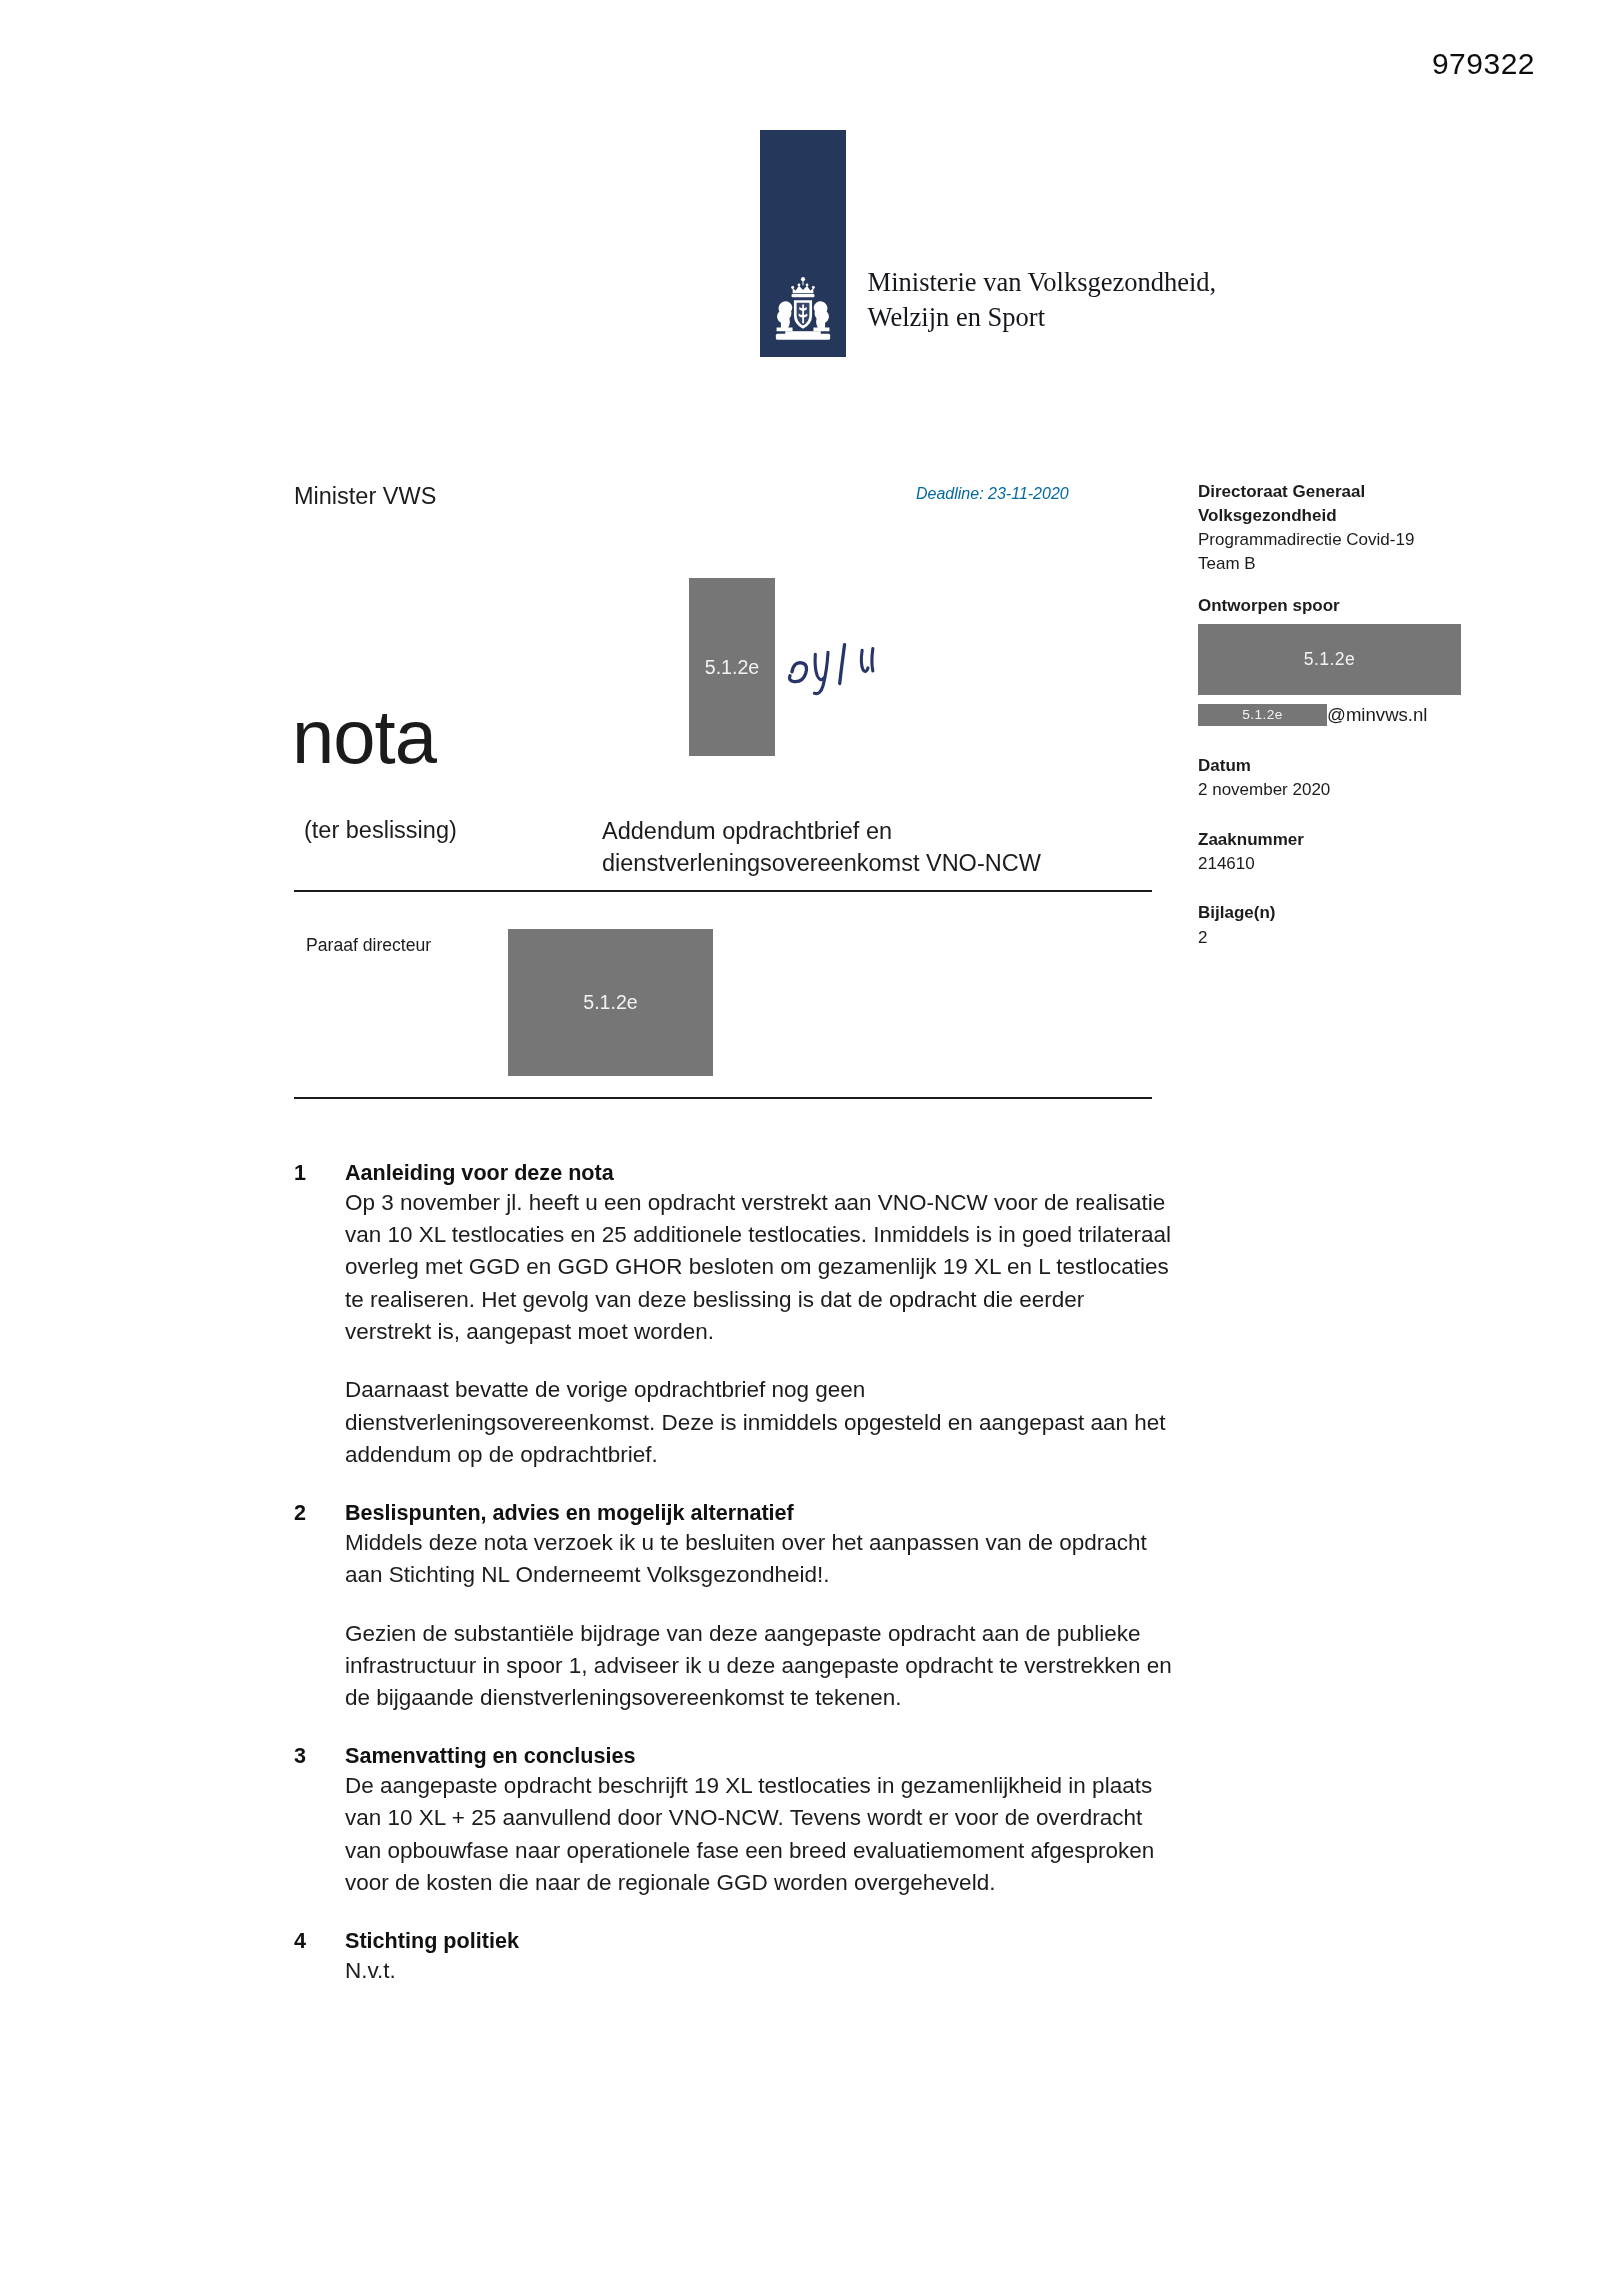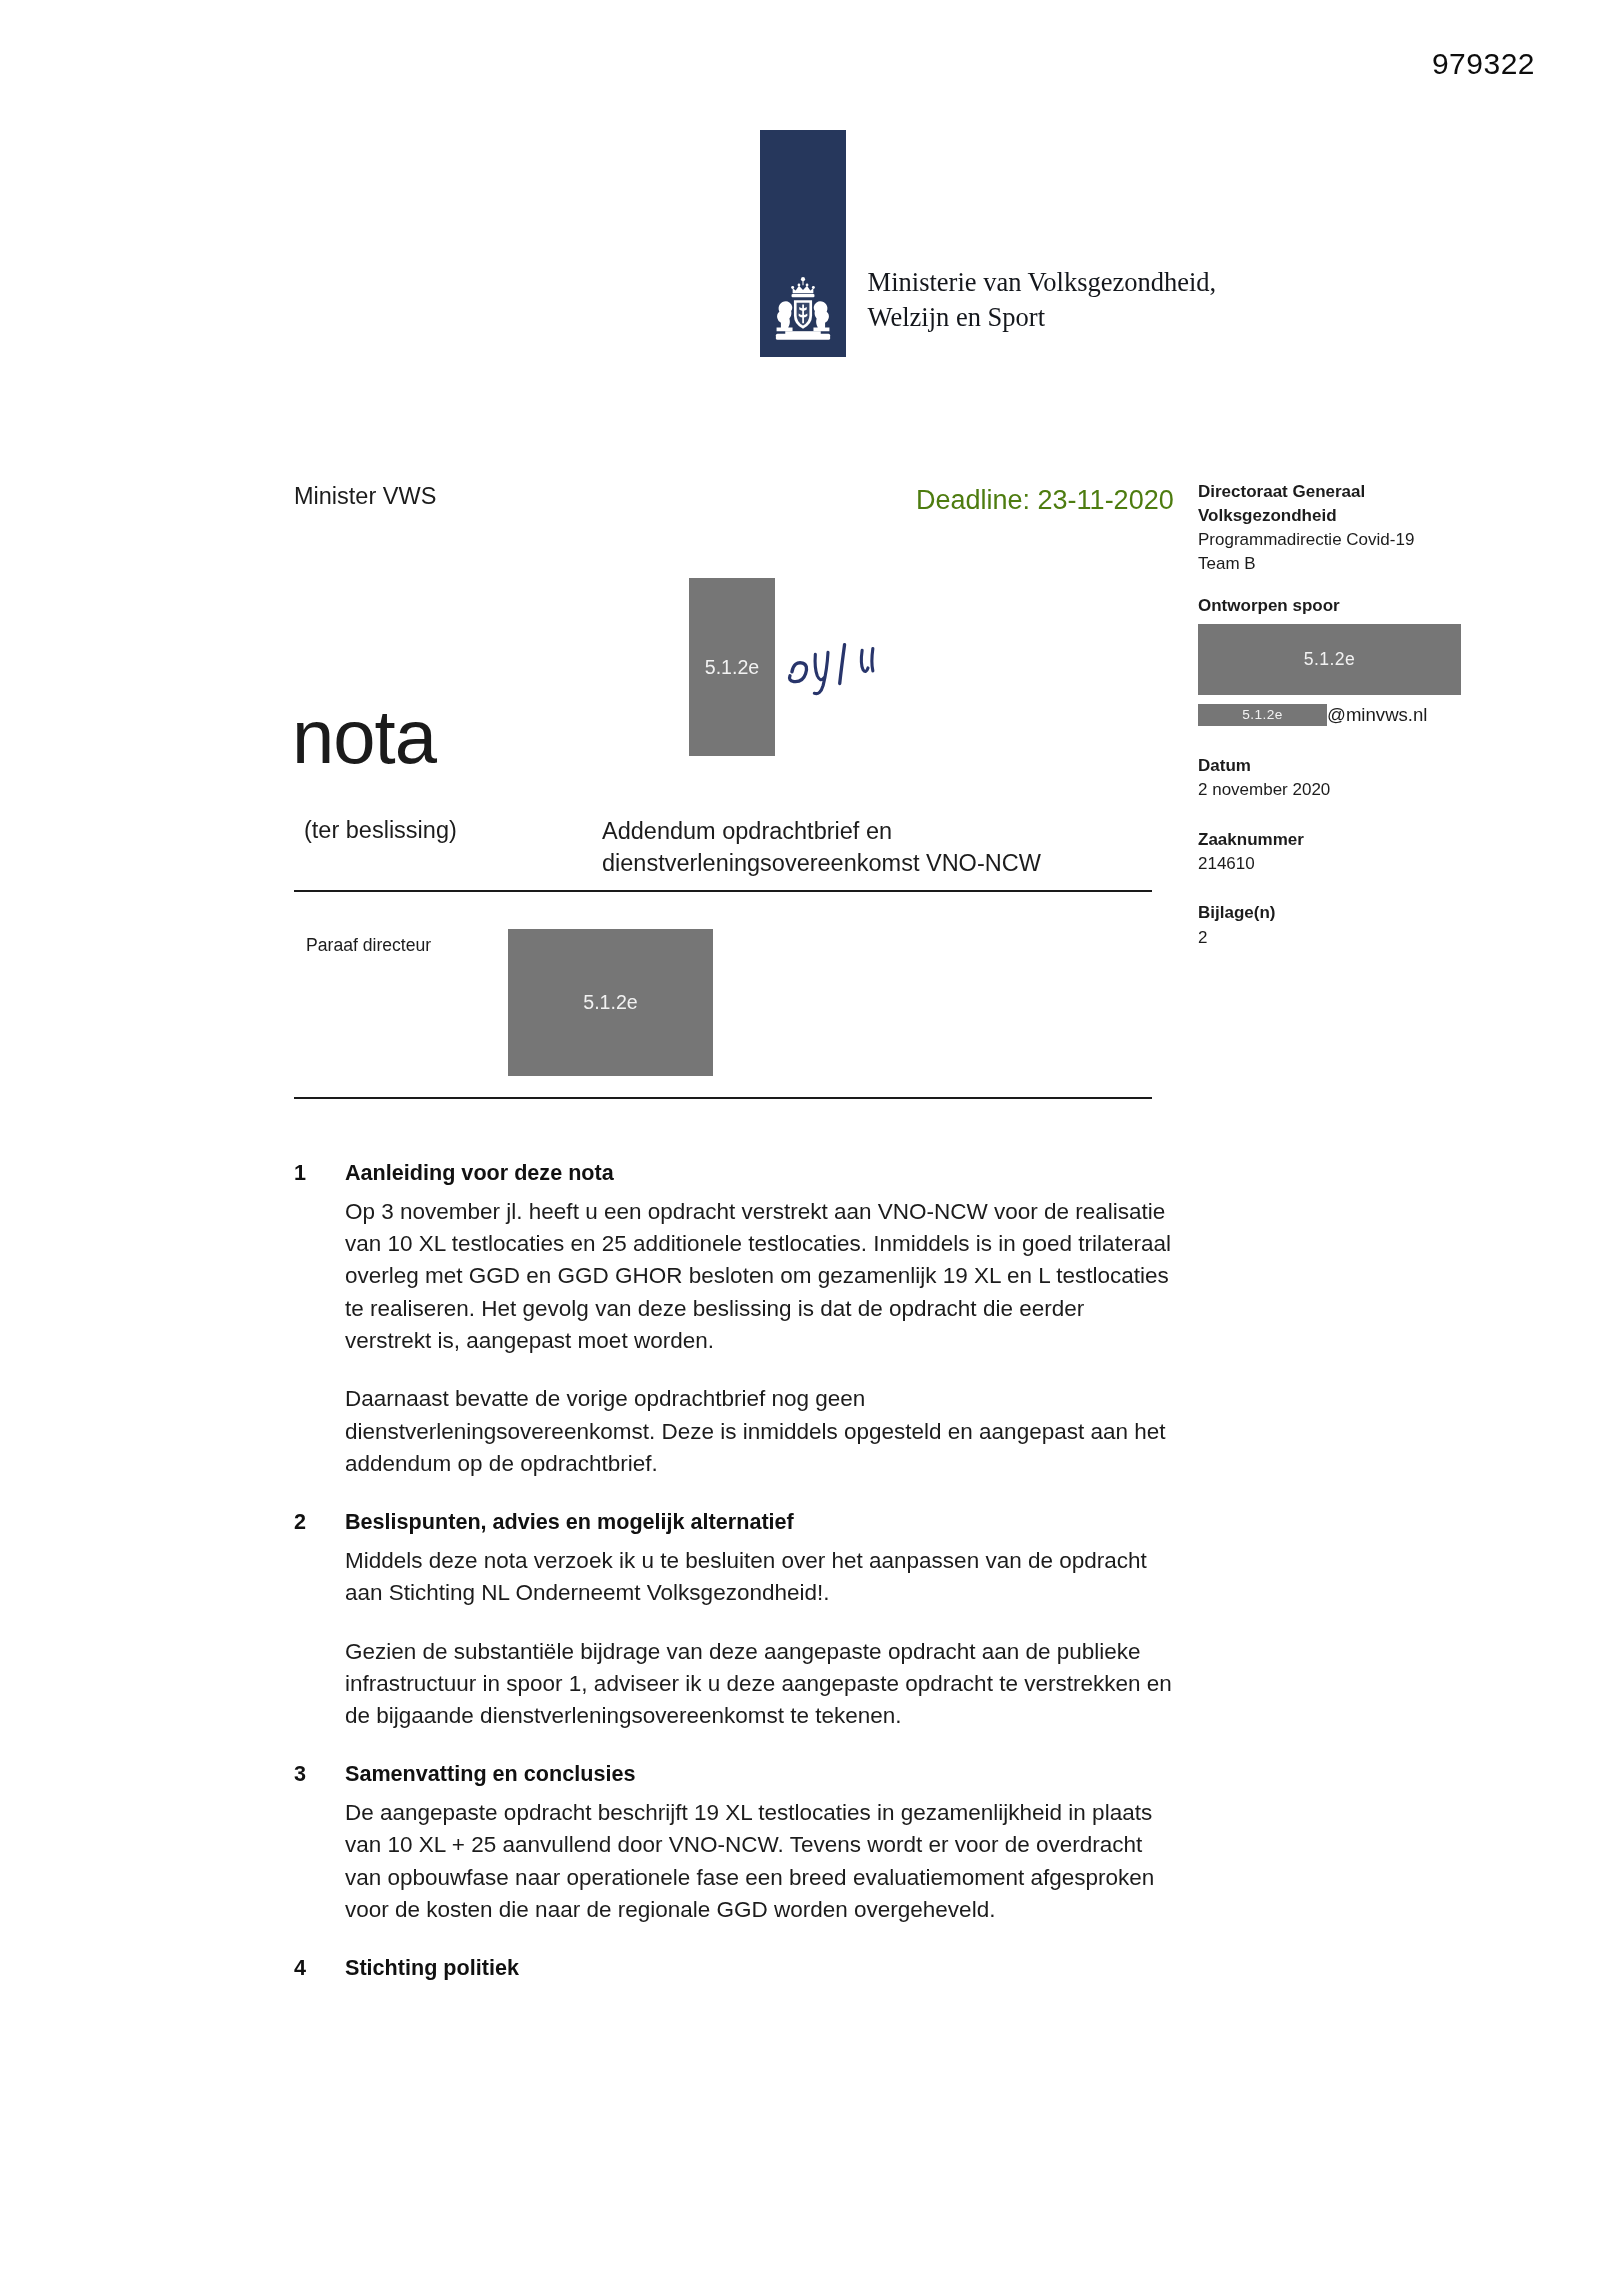--- a/index.html
+++ b/index.html
@@ -68,22 +68,23 @@
     position: absolute;
     left: 294px;
     top: 483px;
     font-size: 23.5px;
     color: #1c1c1c;
   }
   .deadline {
     position: absolute;
     left: 916px;
     top: 485px;
-    font-size: 27px;
-    color: #4d7c0f;
+    font-size: 16px;
+    color: #0369a1;
+    font-style: italic;
   }
 
   
   .meta {
     position: absolute;
     left: 1198px;
     top: 480px;
     width: 265px;
     font-size: 16.7px;
     line-height: 1.42;
@@ -232,21 +233,21 @@
     color: #111;
   }
   .section-body {
     margin-left: 51px;
     font-size: 22.5px;
     line-height: 1.43;
     color: #1c1c1c;
   }
   .section-body p { margin: 0 0 26.5px 0; }
   .section-body p:last-child { margin-bottom: 0; }
-  .section-head + .section-body { margin-top: 10px; }
+  .section-head + .section-body { margin-top: 1px; }
 
   
   .footer {
     position: absolute;
     left: 1197px;
     top: 1990px;
     font-size: 16.7px;
     color: #701a75;
   }
 </style>

